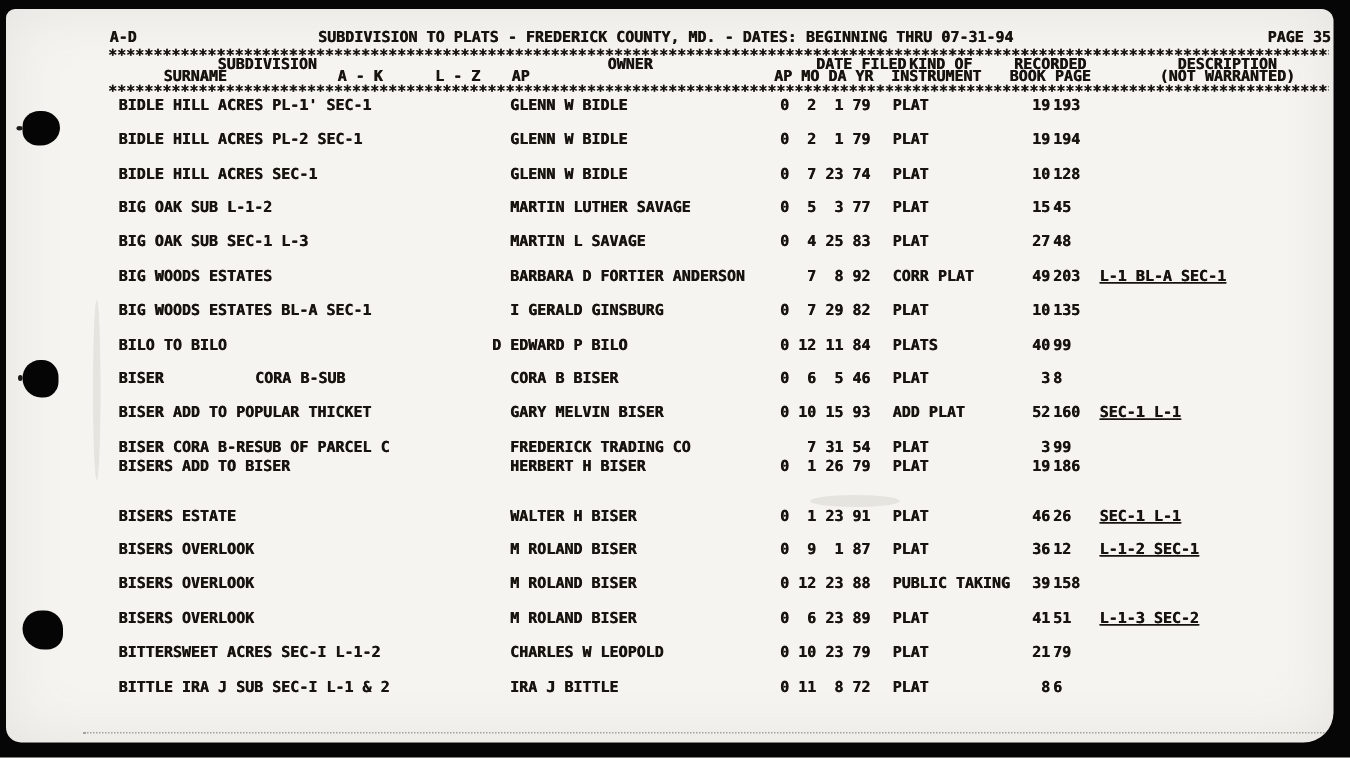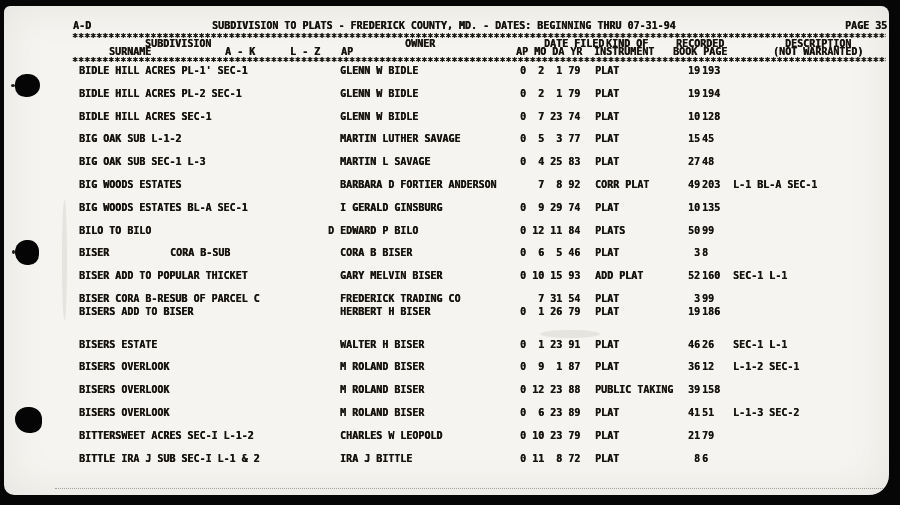--- a/index.html
+++ b/index.html
@@ -48,21 +48,21 @@
   .row{position:absolute;left:0;width:900px;height:12px;}
   .c{position:absolute;top:0;white-space:pre;text-shadow:0.35px 0 0 currentColor;}
   .sub{left:79px;}
   .sub2{left:170px;}
   .ownerflag{left:328px;}
   .owner{left:340px;}
   .date{left:520px;}
   .inst{left:595px;}
   .book{left:664px;width:36px;text-align:right;}
   .pageno{left:702px;width:24px;text-align:left;}
-  .desc{left:733px;}
+  .desc{left:733px;text-decoration:underline;}
   
   .hole{position:absolute;background:#050505;}
   .hole1{left:15px;top:74px;width:25px;height:23px;border-radius:48% 52% 55% 45%;}
   .hole2{left:15px;top:240px;width:24px;height:25px;border-radius:52% 48% 45% 55%;}
   .hole3{left:15px;top:407px;width:27px;height:26px;border-radius:50% 50% 42% 58%;}
   .speck{position:absolute;background:#1a1a18;border-radius:50%;}
   .speck1{left:11px;top:84px;width:4px;height:3px;}
   .speck2{left:12px;top:250px;width:3px;height:4px;}
   .bottom-noise{
     position:absolute;left:55px;top:488px;width:828px;height:0;
@@ -175,35 +175,35 @@
     <span class="c inst">CORR PLAT</span>
     <span class="c book">49</span>
     <span class="c pageno">203</span>
     <span class="c desc">L-1 BL-A SEC-1</span>
   </div>
 
   <div class="row" style="top: 201.8px;">
     <span class="c sub">BIG WOODS ESTATES BL-A SEC-1</span>
 
     <span class="c owner">I GERALD GINSBURG</span>
-    <span class="c date">0  9 29 74</span>
+    <span class="c date">0  7 29 82</span>
     <span class="c inst">PLAT</span>
     <span class="c book">10</span>
     <span class="c pageno">135</span>
 
   </div>
 
   <div class="row" style="top: 224.6px;">
     <span class="c sub">BILO TO BILO</span>
 
     <span class="c ownerflag">D</span>
     <span class="c owner">EDWARD P BILO</span>
     <span class="c date">0 12 11 84</span>
     <span class="c inst">PLATS</span>
-    <span class="c book">50</span>
+    <span class="c book">40</span>
     <span class="c pageno">99</span>
 
   </div>
 
   <div class="row" style="top: 247.4px;">
     <span class="c sub">BISER</span>
     <span class="c sub2">CORA B-SUB</span>
 
     <span class="c owner">CORA B BISER</span>
     <span class="c date">0  6  5 46</span>

